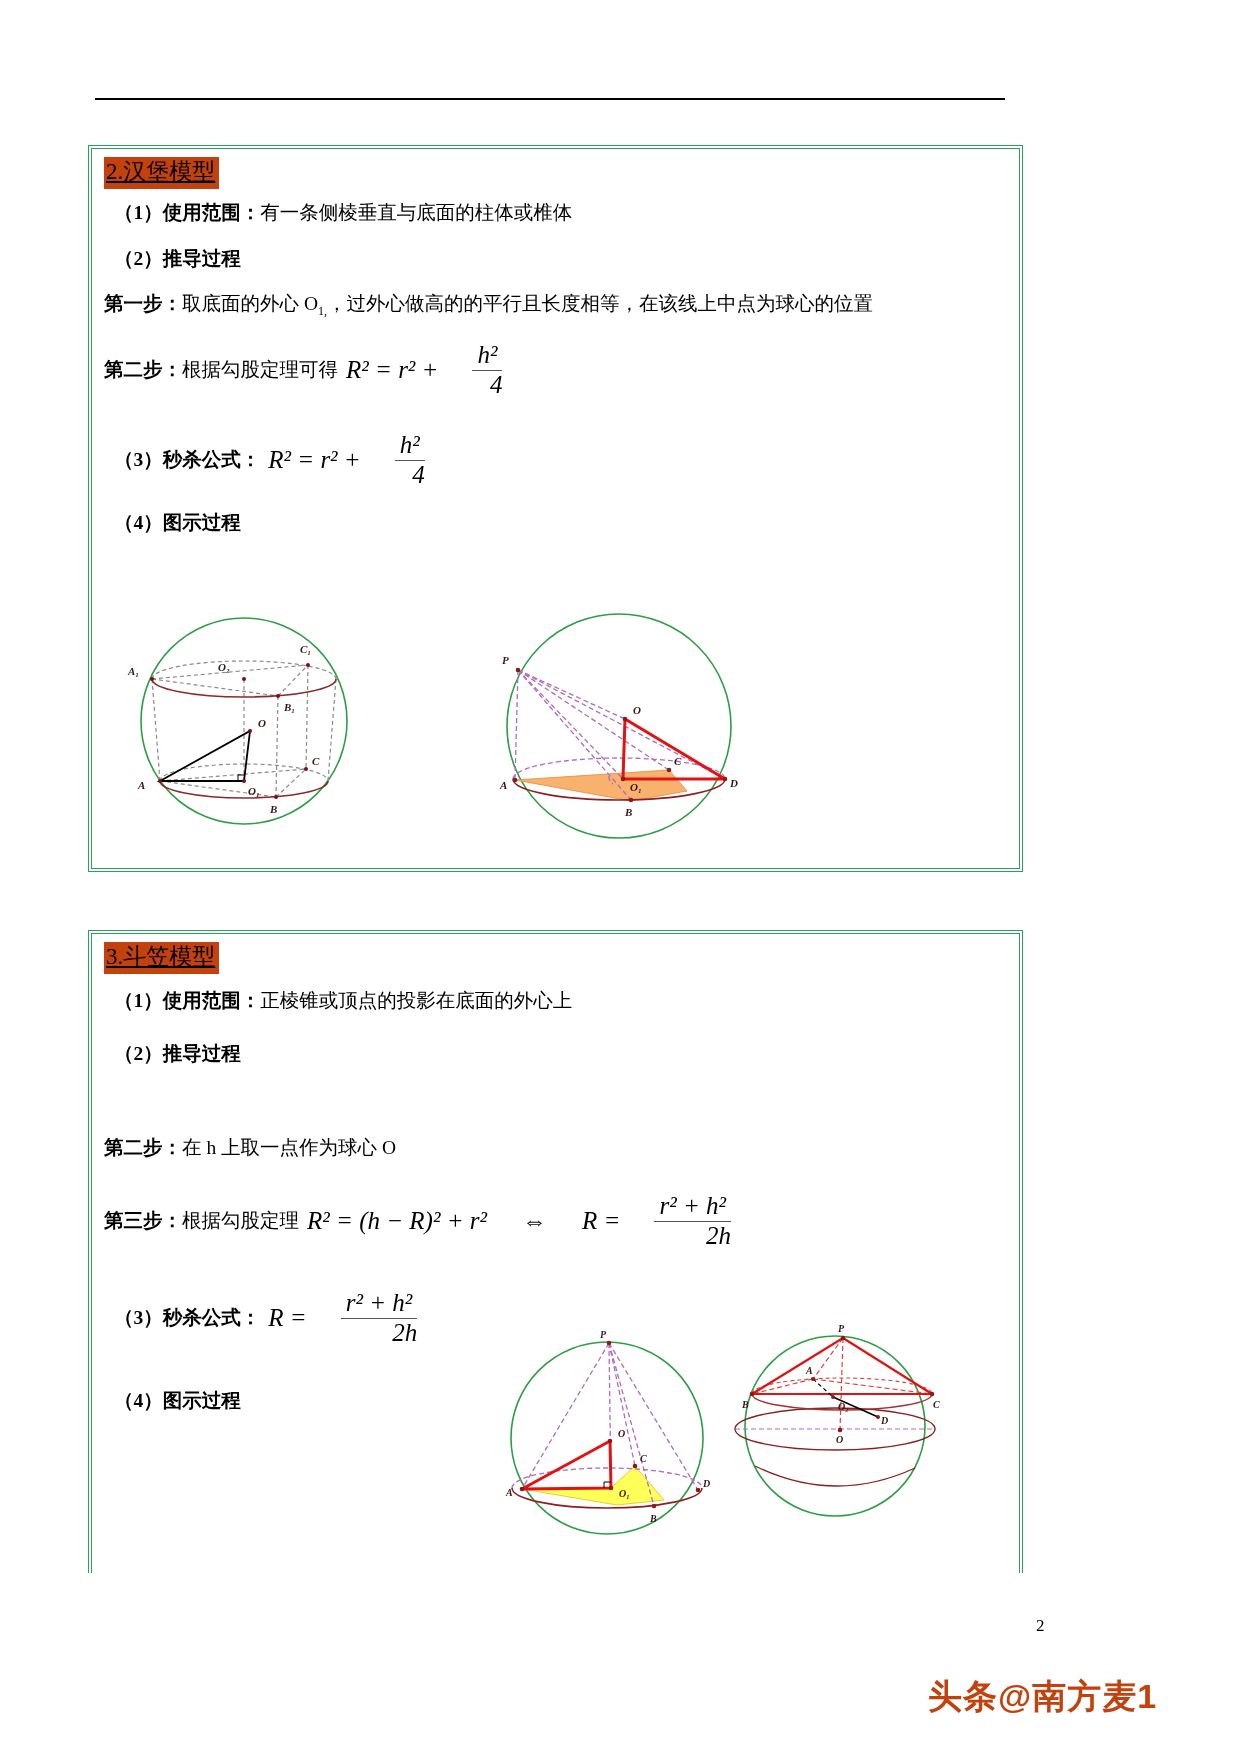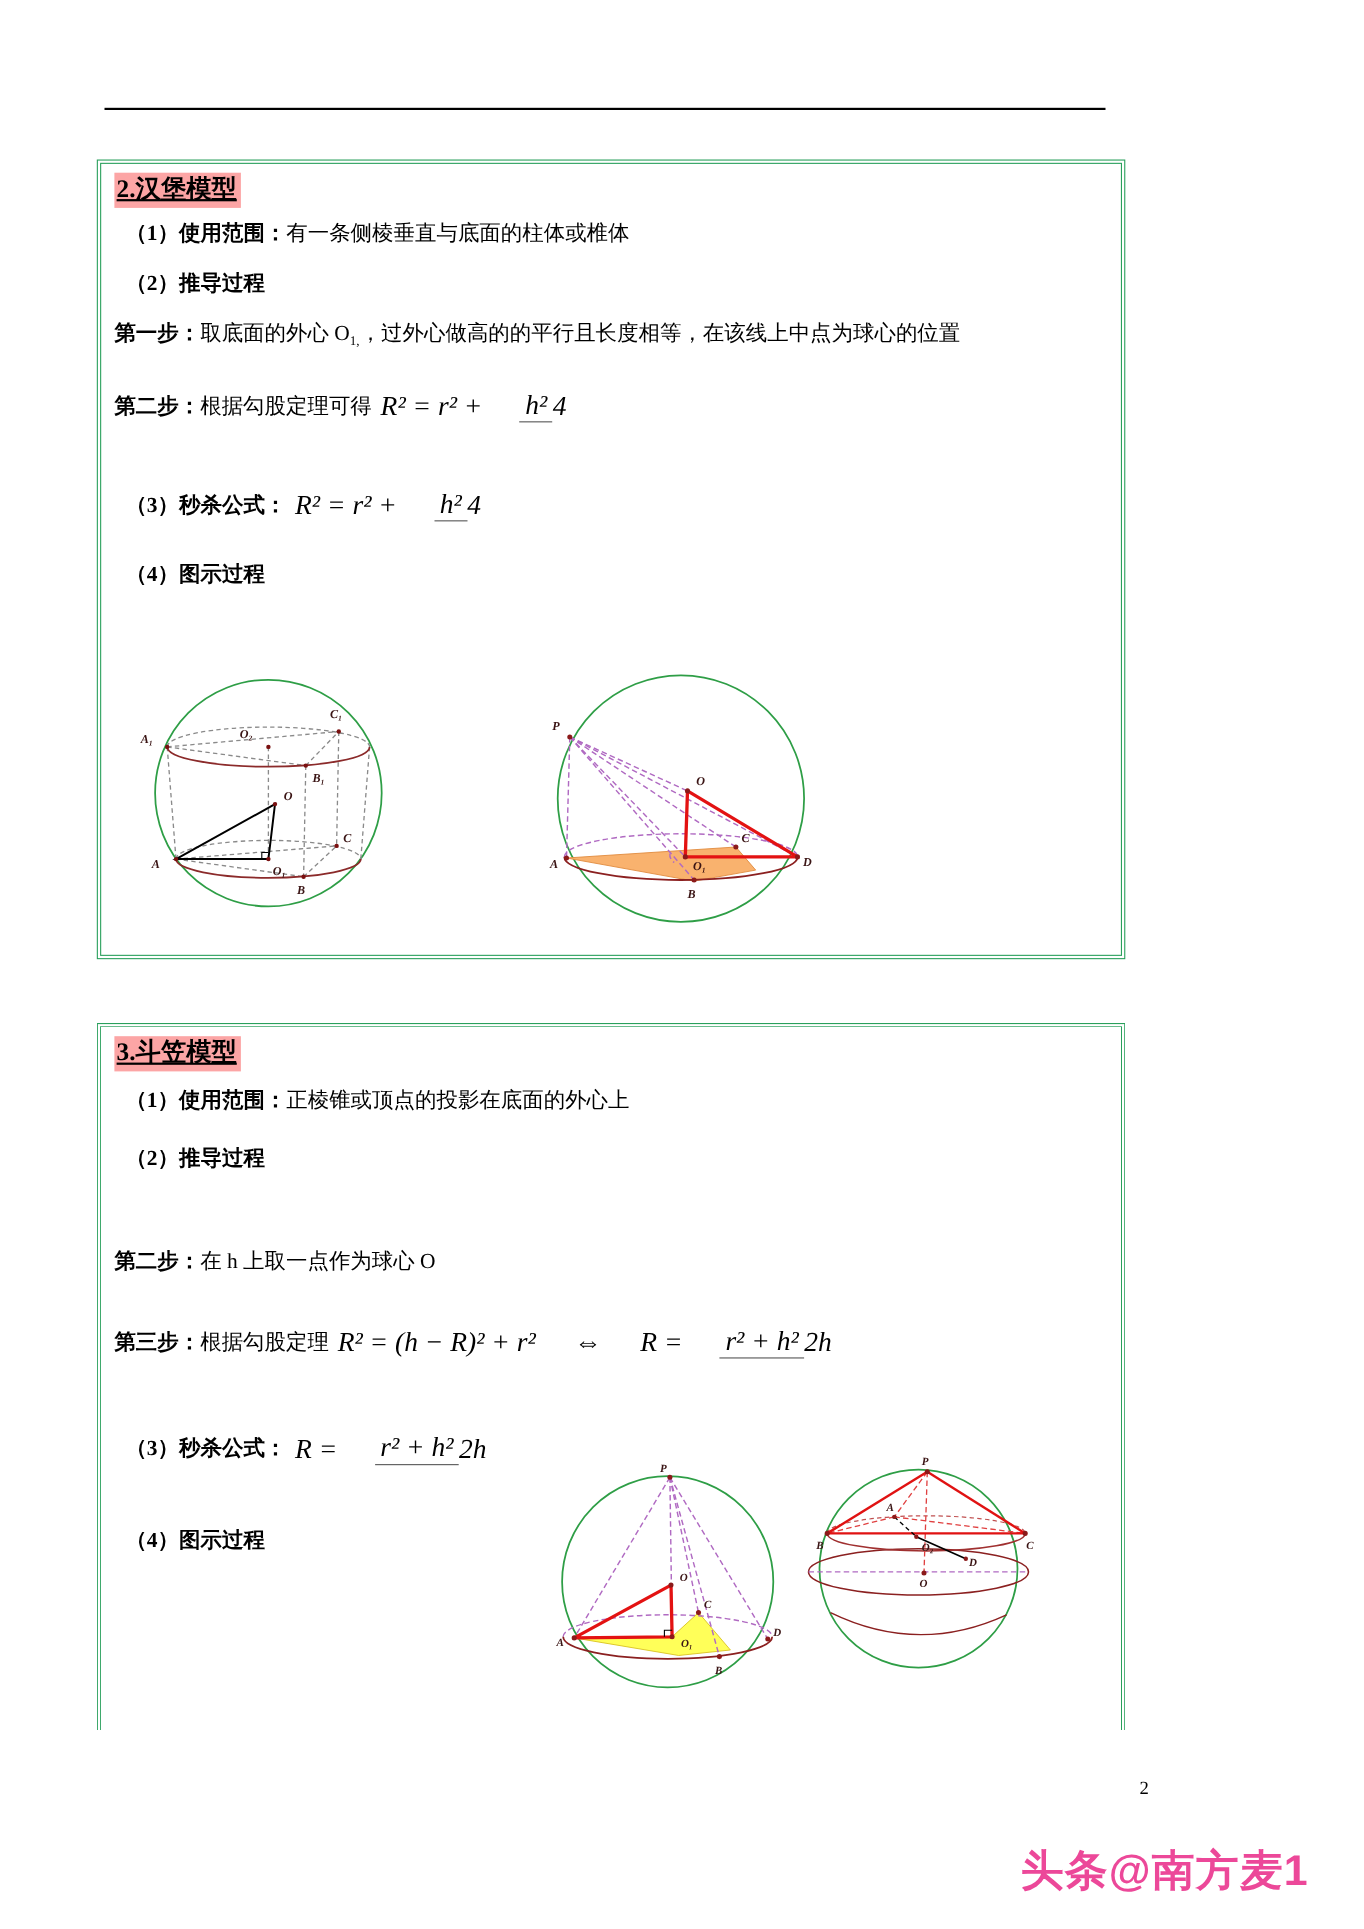--- a/index.html
+++ b/index.html
@@ -4,34 +4,34 @@
 <style>
   html,body{margin:0;padding:0;}
   body{width:1240px;height:1754px;position:relative;background:#ffffff;
        font-family:"Liberation Serif",serif;color:#000;overflow:hidden;}
   .toprule{position:absolute;left:95px;top:98px;width:910px;height:2px;background:#000;}
   .gbox{position:absolute;left:88px;width:935px;border:4px double #2aa05c;background:#fff;box-sizing:border-box;}
   .box1{top:145px;height:727px;}
   .box2{top:930px;height:643px;border-bottom:none;}
   .line{position:absolute;white-space:nowrap;font-size:19.5px;line-height:1.25;color:#000;}
   .b{font-weight:bold;}
-  .title{display:inline-block;font-size:23px;font-weight:bold;background:#fca5a5;
+  .title{display:inline-block;font-size:23px;font-weight:normal;background:#c2410c;
          text-decoration:underline;padding:1px 4px 2px 2px;}
   .fx{display:flex;align-items:center;}
   .math{font-family:"Liberation Serif",serif;font-style:italic;font-size:25px;margin-left:8px;display:inline-flex;align-items:center;gap:28px;}
   .math .gap{margin-left:7px;}
-  .frac{display:inline-flex;flex-direction:row;text-align:center;vertical-align:middle;margin-left:6px;line-height:1.05;}
+  .frac{display:inline-flex;flex-direction:column;text-align:center;vertical-align:middle;margin-left:6px;line-height:1.05;align-items:flex-end;}
   .fnum{border-bottom:1.6px solid #555;padding:0 5px 1px 5px;}
   .fden{padding-top:1px;}
   .var{font-family:"Liberation Serif",serif;}
   .vi{font-style:italic;}
   sub.s1{font-size:12px;}
   .pagenum{position:absolute;left:1036px;top:1616px;font-size:17px;}
-  .wmark{position:absolute;left:928px;top:1674px;font-size:39px;font-weight:bold;
-         font-family:"Liberation Sans",sans-serif;color:#ec4899;letter-spacing:1px;}
+  .wmark{position:absolute;left:928px;top:1674px;font-size:34px;font-weight:bold;
+         font-family:"Liberation Sans",sans-serif;color:#c2410c;letter-spacing:1px;}
   svg{position:absolute;overflow:visible;}
   .dlab{font-family:"Liberation Serif",serif;font-style:italic;font-weight:bold;font-size:11px;fill:#3a1414;}
   .dlab2{font-size:10px;}
 </style>
 </head>
 <body>
 
 <div class="toprule"></div>
 
 <div class="gbox box1">

